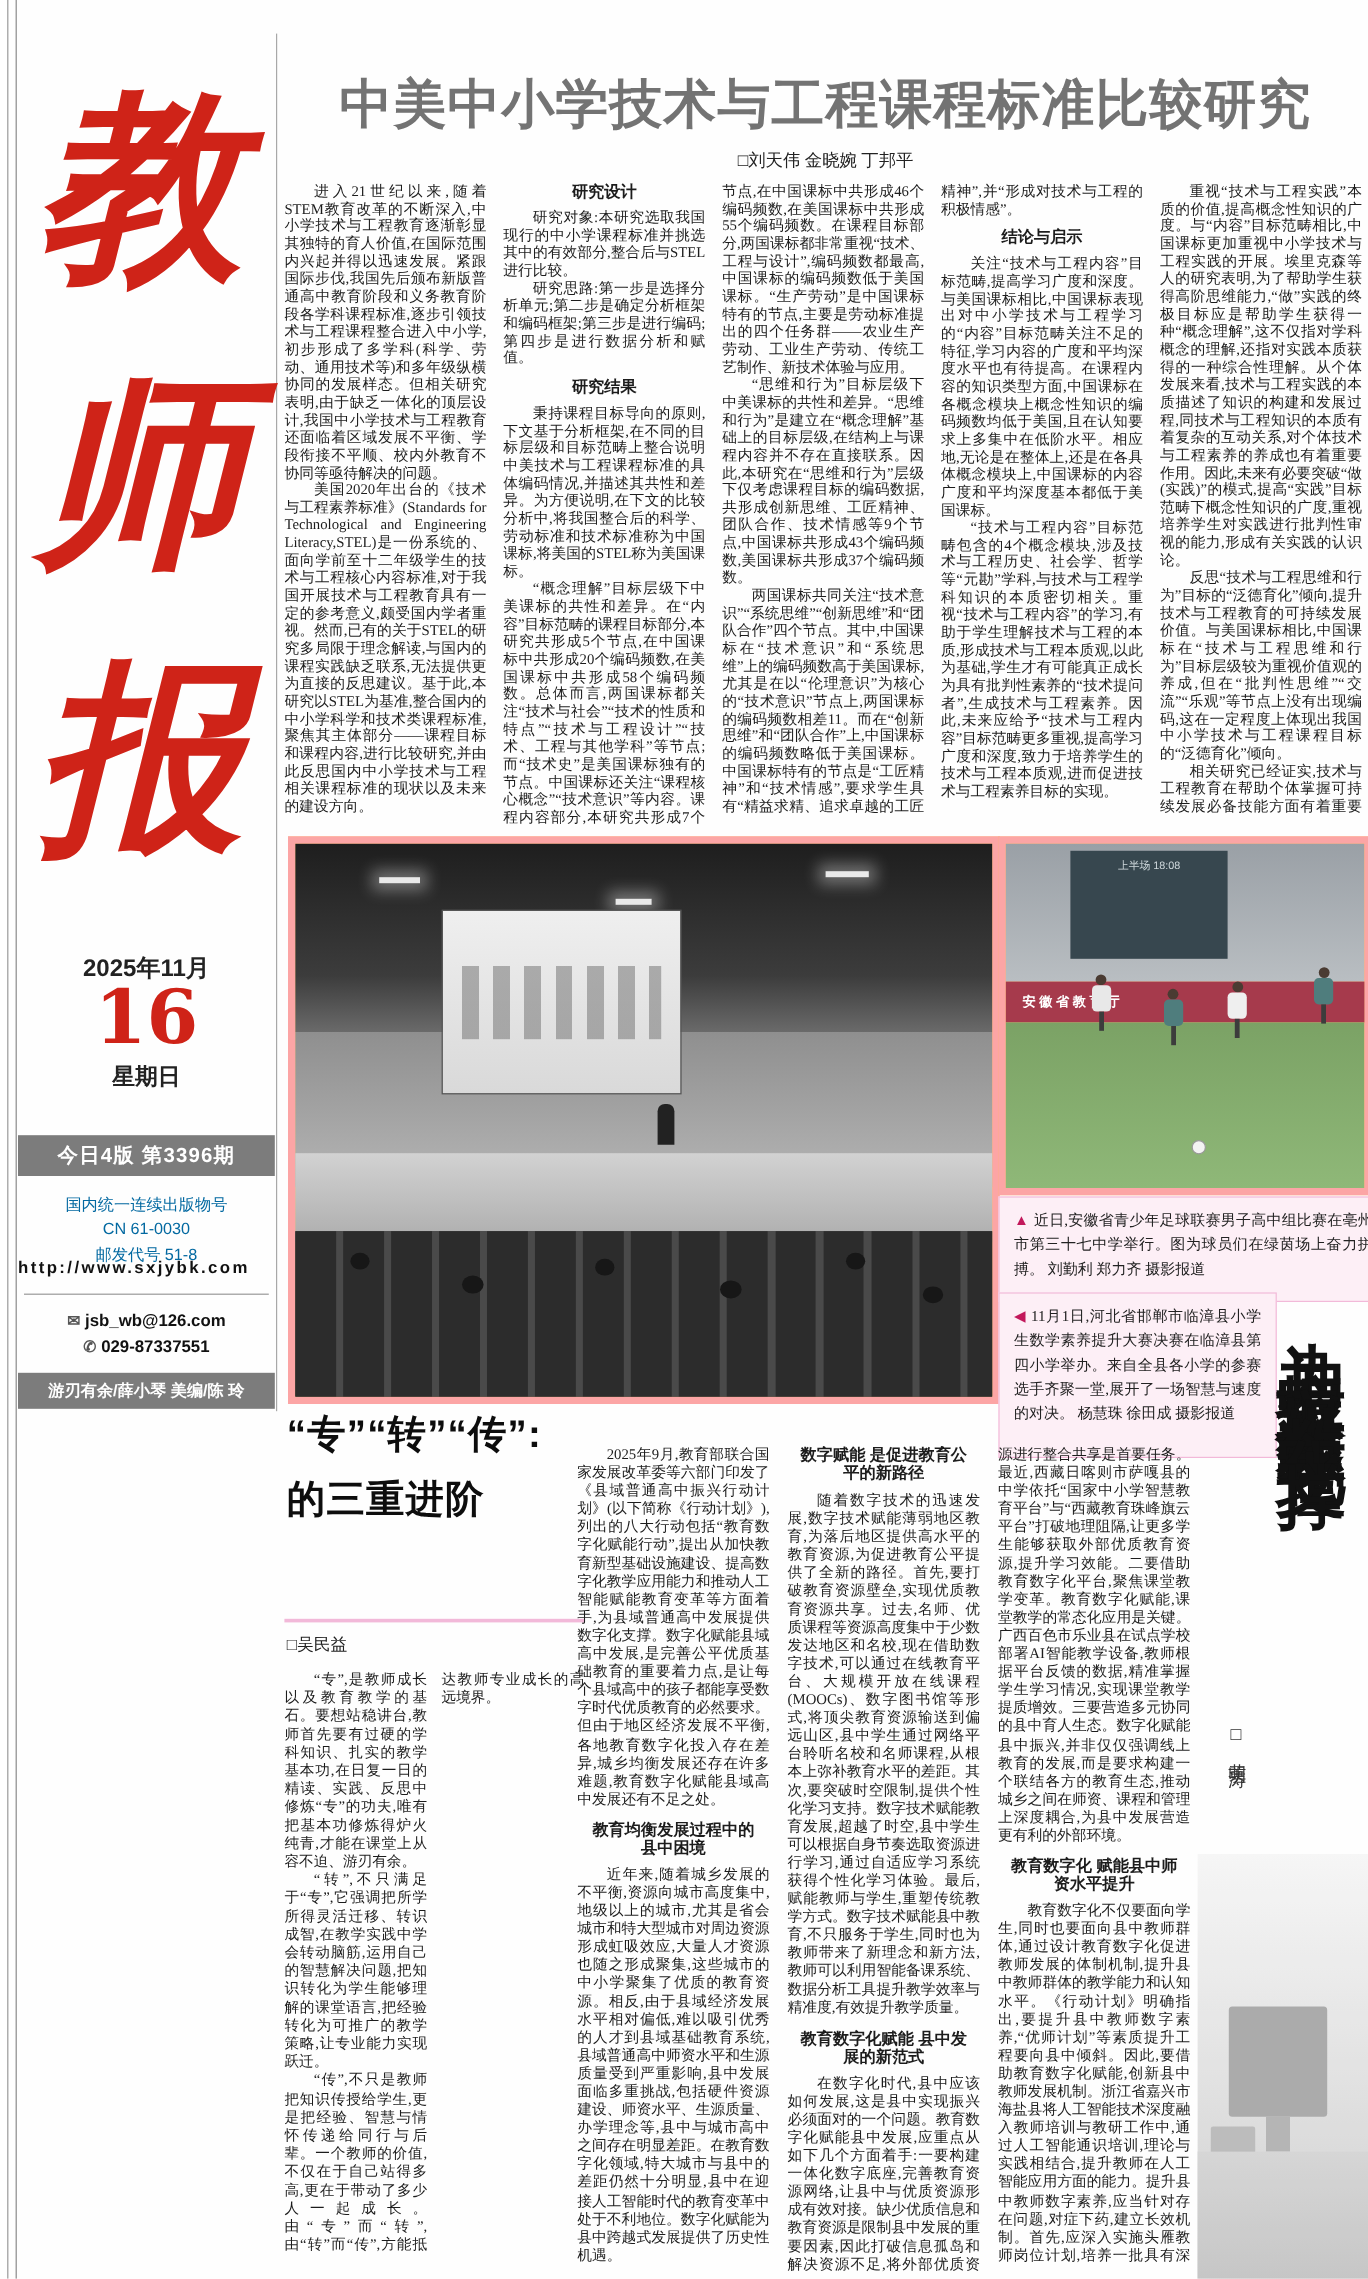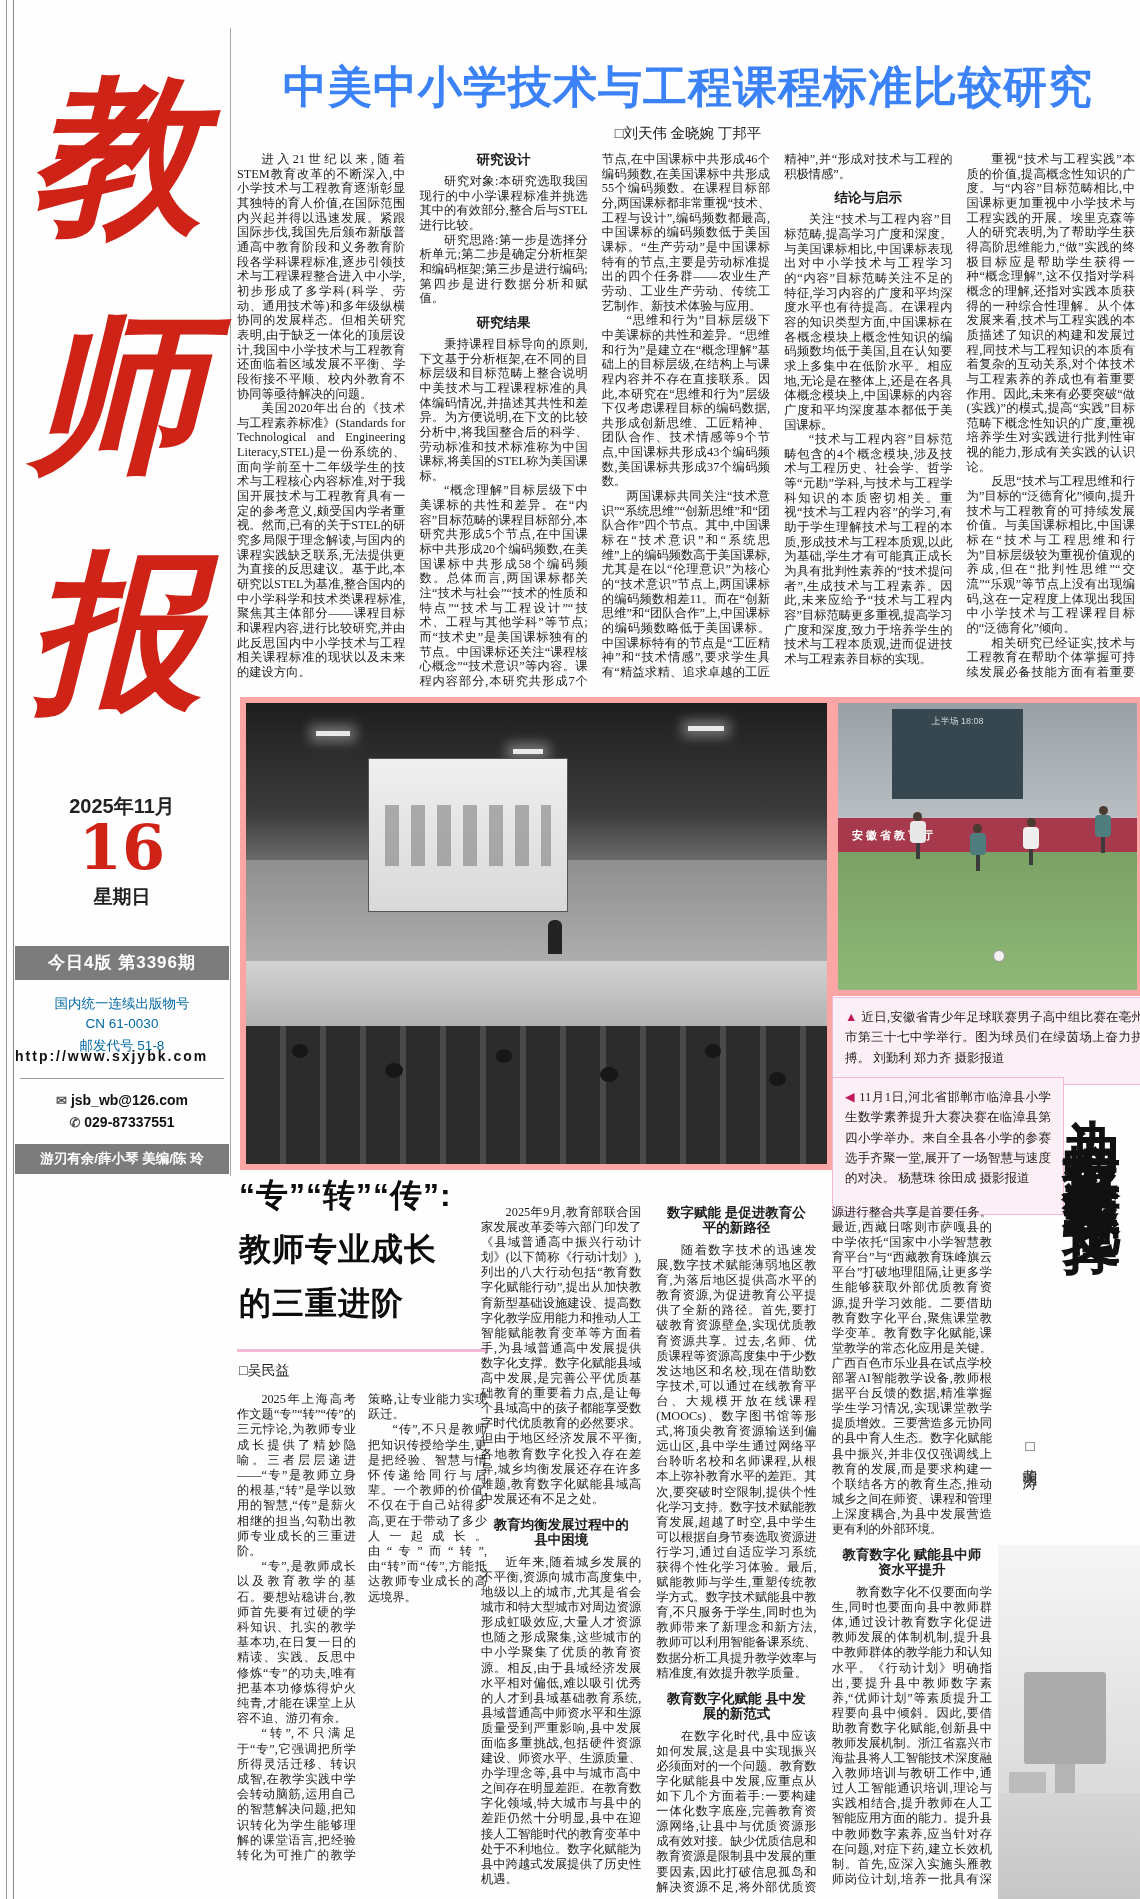--- a/index.html
+++ b/index.html
@@ -19,21 +19,21 @@
            font-family:"Liberation Sans",sans-serif;font-weight:bold;}
   #bar-edition{top:946px;height:34px;font-size:17px;line-height:34px;letter-spacing:1px;}
   #bar-editor{top:1144px;height:30px;font-size:13.5px;line-height:30px;}
   .pubinfo{left:15px;width:214px;text-align:center;font-size:13.5px;color:#0369a1;font-family:"Liberation Sans",sans-serif;}
   .rule{left:20px;width:204px;height:1px;background:#9a9a9a;}
   .website{left:15px;top:1048px;width:214px;text-align:left;font-size:14px;font-weight:bold;letter-spacing:2px;color:#111;font-family:"Liberation Sans",sans-serif;}
   .contact{left:15px;width:214px;text-align:center;font-size:14px;font-weight:bold;color:#111;font-family:"Liberation Sans",sans-serif;}
   .cicon{display:inline-block;font-size:13px;color:#555;margin-right:4px;}
   
   #main-title{left:245px;top:58px;width:886px;text-align:center;font-size:44px;font-weight:900;
-      letter-spacing:1px;color:#3b82f6;font-family:"Liberation Sans",sans-serif;white-space:nowrap;}
+      letter-spacing:1px;color:#737373;font-family:"Liberation Sans",sans-serif;white-space:nowrap;}
   #main-byline{left:245px;top:124px;width:886px;text-align:center;font-size:14.5px;color:#222;}
   #main-cols{left:237px;top:152px;width:898px;height:542px;column-count:5;column-gap:14px;column-fill:auto;overflow:hidden;}
   .sec-p{font-size:12.3px;line-height:14.65px;text-align:justify;text-indent:2em;margin:0;}
   .sec-h{font-size:13.5px;line-height:15px;font-weight:bold;text-align:center;margin:9px 0 7px 0;font-family:"Liberation Sans",sans-serif;}
   
   .phframe{border:6px solid #fca5a5;background:#fdba74;overflow:hidden;}
   #photo-lecture{left:240px;top:697px;width:581px;height:461px;}
   .ph-ceil{position:absolute;left:0;top:0;width:100%;height:34%;background:linear-gradient(180deg,#1e1e1e,#3c3c3c 70%,#6a6a6a);}
   .ph-light{position:absolute;background:#e9e9e9;box-shadow:0 0 12px 6px rgba(255,255,255,.35);}
   .ph-wall{position:absolute;left:0;top:34%;width:100%;height:28%;background:linear-gradient(180deg,#8f8f8f,#b5b5b5);}
@@ -189,27 +189,25 @@
   <span class="cap-marker">▲</span><span>近日,安徽省青少年足球联赛男子高中组比赛在亳州市第三十七中学举行。图为球员们在绿茵场上奋力拼搏。</span>
   <span class="cap-credit">刘勤利 郑力齐 摄影报道</span>
 </div>
 <div class="abs capbox" id="cap-math">
   <span class="cap-marker">◀</span><span>11月1日,河北省邯郸市临漳县小学生数学素养提升大赛决赛在临漳县第四小学举办。来自全县各小学的参赛选手齐聚一堂,展开了一场智慧与速度的对决。</span>
   <span class="cap-credit">杨慧珠 徐田成 摄影报道</span>
 </div>
 
 <div class="abs" id="lt-title">
   <div>“专”“转”“传”:</div>
-  <div>教师专业成长</div>
   <div>的三重进阶</div>
 </div>
 <div class="abs" id="lt-rule"></div>
 <div class="abs" id="lt-author">□吴民益</div>
 <div class="abs" id="lt-body">
-    <div class="sec-p">2025年上海高考作文题“专”“转”“传”的三元悖论,为教师专业成长提供了精妙隐喻。三者层层递进——“专”是教师立身的根基,“转”是学以致用的智慧,“传”是薪火相继的担当,勾勒出教师专业成长的三重进阶。</div>
     <div class="sec-p">“专”,是教师成长以及教育教学的基石。要想站稳讲台,教师首先要有过硬的学科知识、扎实的教学基本功,在日复一日的精读、实践、反思中修炼“专”的功夫,唯有把基本功修炼得炉火纯青,才能在课堂上从容不迫、游刃有余。</div>
     <div class="sec-p">“转”,不只满足于“专”,它强调把所学所得灵活迁移、转识成智,在教学实践中学会转动脑筋,运用自己的智慧解决问题,把知识转化为学生能够理解的课堂语言,把经验转化为可推广的教学策略,让专业能力实现跃迁。</div>
     <div class="sec-p">“传”,不只是教师把知识传授给学生,更是把经验、智慧与情怀传递给同行与后辈。一个教师的价值,不仅在于自己站得多高,更在于带动了多少人一起成长。由“专”而“转”,由“转”而“传”,方能抵达教师专业成长的高远境界。</div>
   </div>
 
 <div class="abs" id="wm">
   <div class="wm-mon"></div>
   <div class="wm-stand"></div>
   <div class="wm-book"></div>
   <div class="wm-desk"></div>

